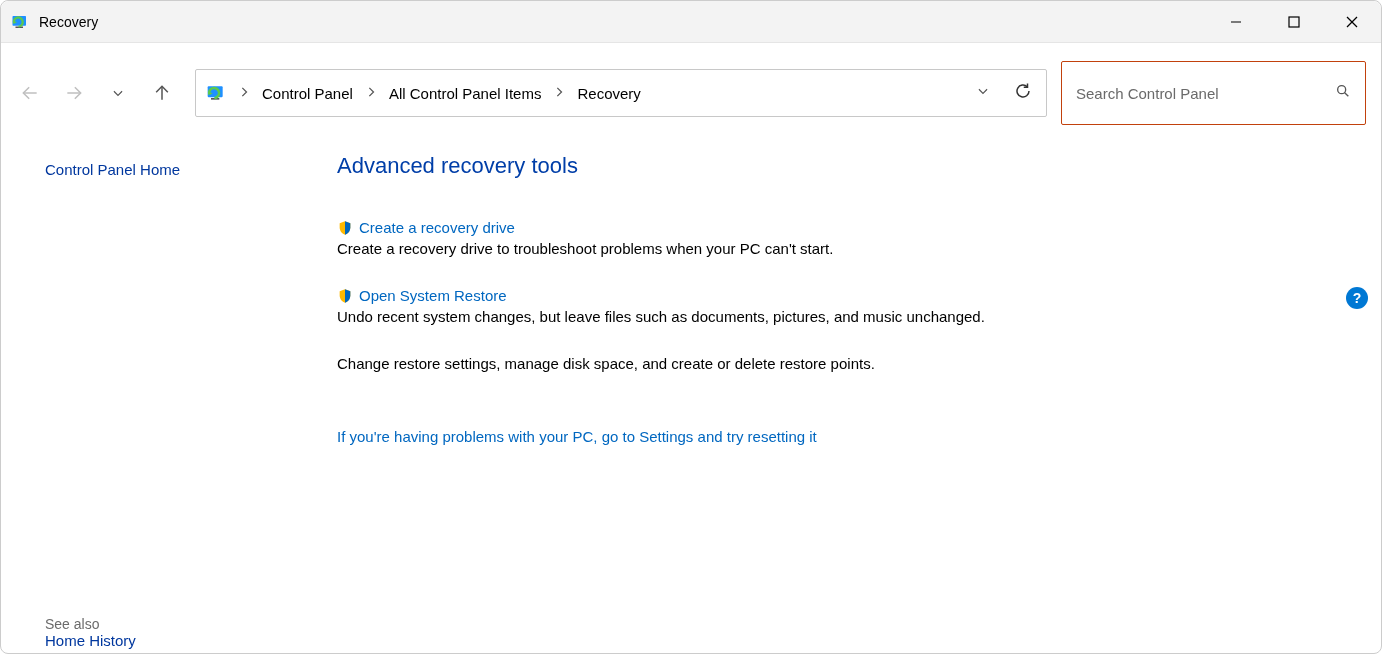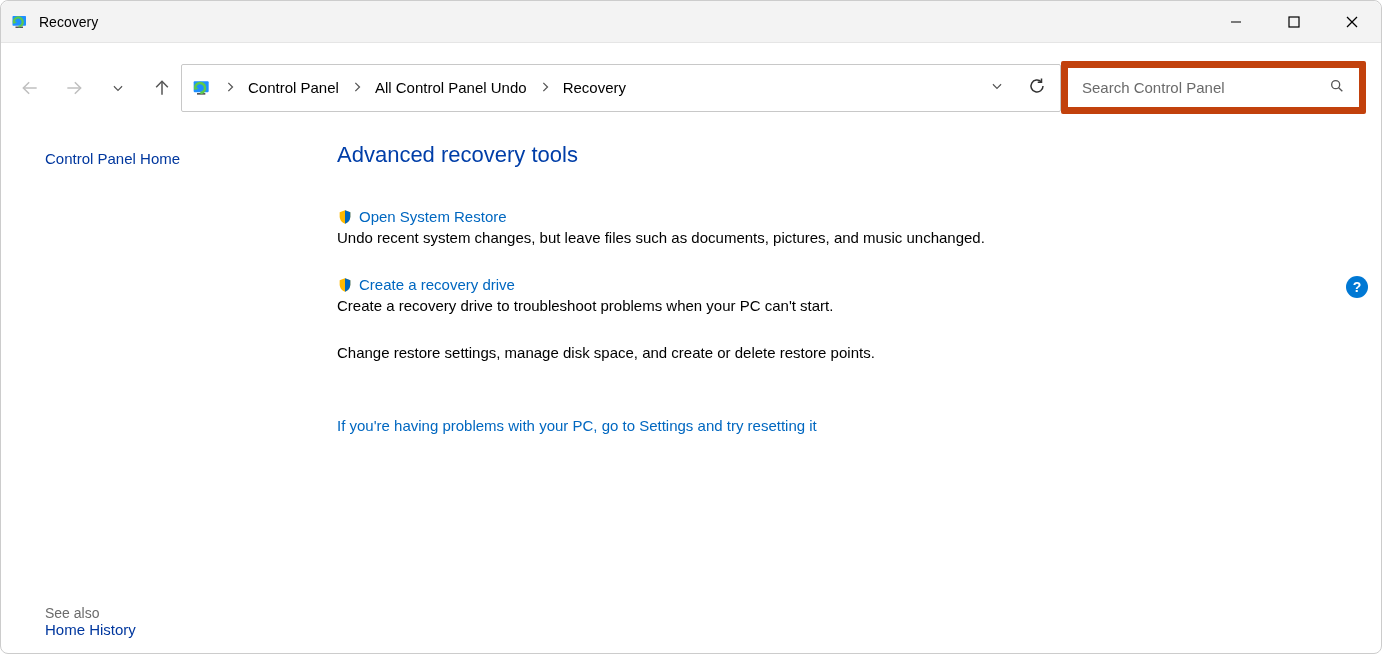--- a/index.html
+++ b/index.html
@@ -8,33 +8,33 @@
 
   
   .titlebar { height: 42px; background: #f3f3f3; display: flex; align-items: center; padding-left: 10px; border-bottom: 1px solid #e5e5e5; border-radius: 8px 8px 0 0; }
   .titlebar .app-icon { width: 18px; height: 18px; margin-right: 10px; }
   .titlebar .title { font-size: 14px; color: #000; }
   .win-controls { margin-left: auto; display: flex; height: 100%; }
   .win-btn { width: 58px; display: flex; align-items: center; justify-content: center; }
   .win-btn svg { display:block; }
 
   
-  .toolbar { display: flex; align-items: center; gap: 0; padding: 18px 15px 0 18px; }
+  .toolbar { display: flex; align-items: center; gap: 14px; padding: 18px 15px 0 18px; }
   .nav-btns { display: flex; align-items: center; gap: 22px; padding-right: 8px; }
   .nav-btn { width: 22px; height: 22px; display:flex; align-items:center; justify-content:center; }
   .nav-btn svg { stroke:#555; }
   .nav-btn.disabled svg { stroke:#bfbfbf; }
 
   .addressbar { flex: 1; height: 48px; border: 1px solid #c8c8c8; border-radius: 2px; display: flex; align-items: center; padding: 0 10px; gap: 6px; }
   .addressbar .app-icon { width: 20px; height: 20px; margin-right: 2px; }
   .crumb-sep { color:#555; font-size:12px; padding:0 6px; }
   .crumb { font-size: 15px; color:#000; padding:4px 2px; white-space:nowrap; }
   .addr-right { margin-left:auto; display:flex; align-items:center; gap:24px; padding-right:4px; }
 
-  .searchbox { width: 305px; height: 53px; border: 7px solid #c2410c; border-radius: 2px; display:flex; align-items:center; padding:10px 14px; }
+  .searchbox { width: 305px; height: 64px; border: 1px solid #c2410c; border-radius: 2px; display:flex; align-items:center; padding:10px 14px; }
   .searchbox input { flex:1; border:none; outline:none; font-size:15px; background:transparent; color:#000; }
   .searchbox input::placeholder { color:#6a6a6a; }
   .search-icon svg { stroke:#555; }
 
   
   .content { display:flex; height: calc(100% - 42px - 66px); position:relative; }
   .leftpane { width: 300px; padding: 36px 0 0 44px; display:flex; flex-direction:column; }
   .leftpane .cp-home { color:#00379e; font-size:15px; }
   .leftpane .spacer { flex:1; }
   .leftpane .seealso-label { color:#6b6b6b; font-size:14px; margin-bottom:0; }
@@ -127,21 +127,21 @@
       <svg width="8" height="10" viewBox="0 0 8 12">
           <polyline points="2,1 7,6 2,11" fill="none" stroke="#555" stroke-width="1.5"></polyline>
         </svg>
     </span>
     <span class="crumb">Control Panel</span>
     <span class="crumb-sep">
       <svg width="8" height="10" viewBox="0 0 8 12">
           <polyline points="2,1 7,6 2,11" fill="none" stroke="#555" stroke-width="1.5"></polyline>
         </svg>
     </span>
-    <span class="crumb">All Control Panel Undo</span>
+    <span class="crumb">All Control Panel Items</span>
     <span class="crumb-sep">
       <svg width="8" height="10" viewBox="0 0 8 12">
           <polyline points="2,1 7,6 2,11" fill="none" stroke="#555" stroke-width="1.5"></polyline>
         </svg>
     </span>
     <span class="crumb">Recovery</span>
 
     <div class="addr-right">
       <span>
         <svg width="14" height="14" viewBox="0 0 24 24" fill="none" stroke="#555" stroke-width="2">
@@ -181,36 +181,36 @@
     <h1>Advanced recovery tools</h1>
 
     <div class="tool-item">
       <div class="tool-head">
         <span class="shield">
           <svg viewBox="0 0 24 24" width="16" height="16">
               <path d="M12 2 L20 5 V11 C20 17 16 21 12 22 C8 21 4 17 4 11 V5 Z" fill="#ffb900"></path>
               <path d="M12 2 L20 5 V11 C20 17 16 21 12 22 V2 Z" fill="#0067c0"></path>
             </svg>
         </span>
-        <a class="tool-link">Open System Restore</a>
+        <a class="tool-link">Create a recovery drive</a>
       </div>
-      <div class="tool-desc">Undo recent system changes, but leave files such as documents, pictures, and music unchanged.</div>
+      <div class="tool-desc">Create a recovery drive to troubleshoot problems when your PC can't start.</div>
     </div>
 
     <div class="tool-item">
       <div class="tool-head">
         <span class="shield">
           <svg viewBox="0 0 24 24" width="16" height="16">
               <path d="M12 2 L20 5 V11 C20 17 16 21 12 22 C8 21 4 17 4 11 V5 Z" fill="#ffb900"></path>
               <path d="M12 2 L20 5 V11 C20 17 16 21 12 22 V2 Z" fill="#0067c0"></path>
             </svg>
         </span>
-        <a class="tool-link">Create a recovery drive</a>
+        <a class="tool-link">Open System Restore</a>
       </div>
-      <div class="tool-desc">Create a recovery drive to troubleshoot problems when your PC can't start.</div>
+      <div class="tool-desc">Undo recent system changes, but leave files such as documents, pictures, and music unchanged.</div>
     </div>
 
     <div class="tool-item">
       <div class="tool-desc">Change restore settings, manage disk space, and create or delete restore points.</div>
     </div>
 
     <a class="settings-link">If you're having problems with your PC, go to Settings and try resetting it</a>
   </div>
 
   <div class="help-wrap">

